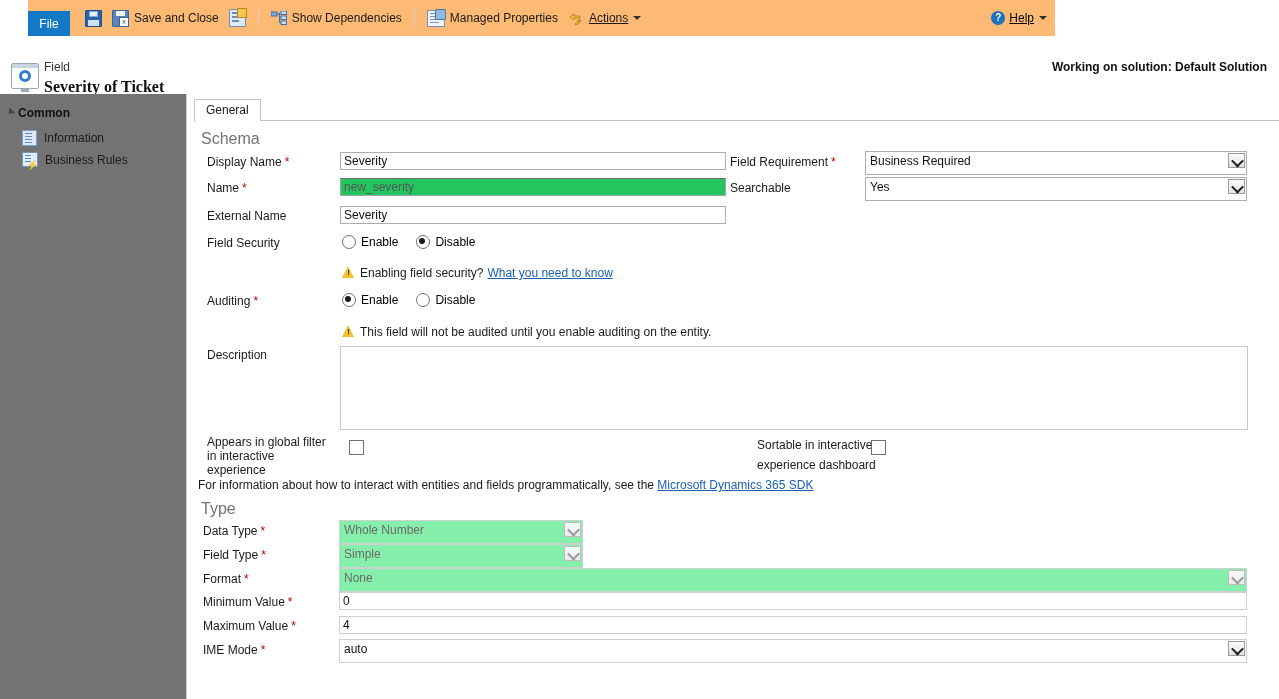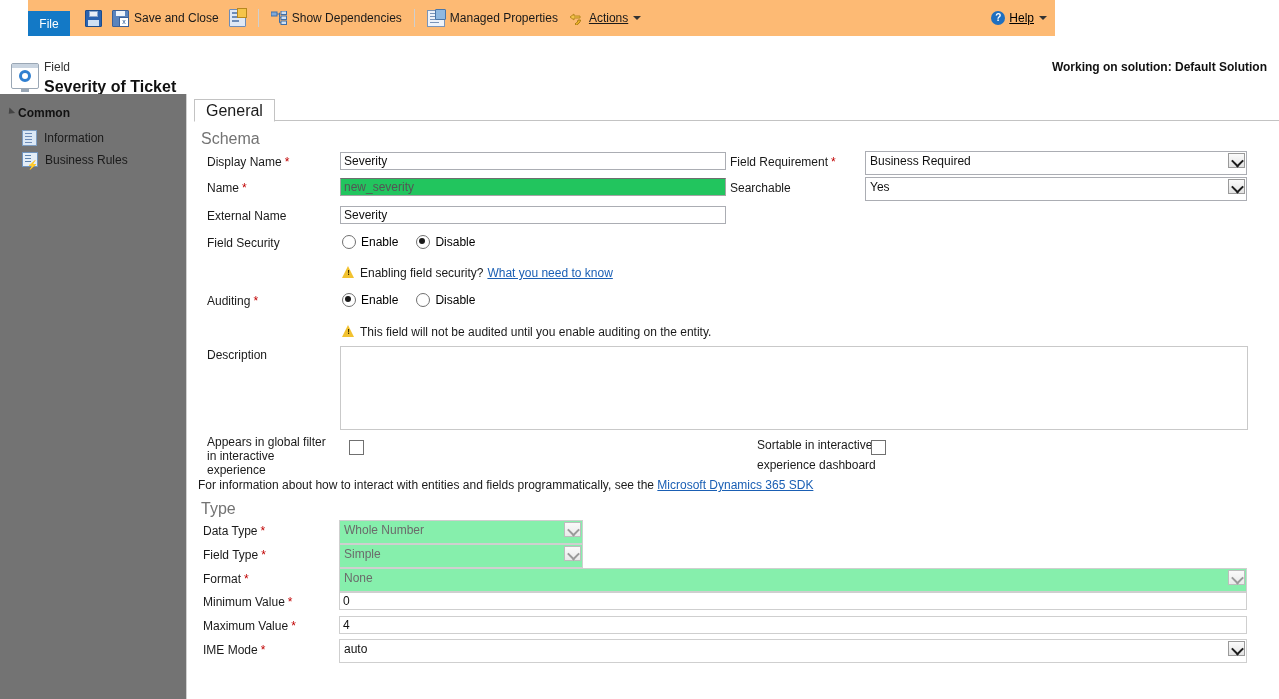--- a/index.html
+++ b/index.html
@@ -63,21 +63,21 @@
 
   
   .hdr { position:absolute; left:0; top:36px; width:1279px; height:58px; background:#ffffff; }
   .hdr-icon { position:absolute; left:11px; top:63px; width:26px; height:24px;
      background:#ffffff; border:1px solid #9aa7b5; border-radius:2px; }
   .hdr-icon .bar { position:absolute; left:0; top:0; width:100%; height:4px; background:#c9d4e0; }
   .hdr-icon .gear { position:absolute; left:7px; top:6px; width:12px; height:12px; border-radius:50%;
      border:3px solid #2f7fd0; box-sizing:border-box; }
   .hdr-icon .foot { position:absolute; left:9px; bottom:-4px; width:8px; height:3px; background:#9aa7b5; }
   .hdr-sub { position:absolute; left:44px; top:60px; font-size:12px; color:#333; }
-  .hdr-title { position:absolute; left:44px; top:78px; font-size:16px; font-weight:bold; color:#111; }
+  .hdr-title { position:absolute; left:44px; top:78px; font-size:16px; font-weight:bold; color:#111;font-family:Liberation Serif, serif; }
   .hdr-solution { position:absolute; right:12px; top:60px; font-size:12px; font-weight:bold; color:#111; }
 
   
   .nav { position:absolute; left:0; top:94px; width:186px; height:605px;
      background:#737373; border-right:1px solid #d0d0d0; }
   .nav-group { position:absolute; left:8px; top:12px; font-size:12px; font-weight:bold; color:#111; }
   .nav-group .tri { display:inline-block; width:0;height:0; margin-right:5px;
      border-top:4px solid transparent;border-bottom:4px solid transparent;border-right:5px solid #444;
      transform:rotate(-45deg); vertical-align:1px;}
   .nav-item { position:absolute; left:22px; display:flex; align-items:center; font-size:12px; color:#1a1a1a; }
@@ -89,21 +89,21 @@
   .ic-br:before { content:""; position:absolute; left:2px; top:2px; width:6px; height:1px; background:#5d83ae;
      box-shadow:0 3px 0 #5d83ae, 0 6px 0 #5d83ae; }
   .ic-br:after { content:"\26A1"; position:absolute; right:-2px; bottom:-4px; font-size:9px; color:#e8a317; }
 
   
   .content { position:absolute; left:187px; top:94px; width:1092px; height:605px; background:#ffffff; }
   .tabstrip { position:absolute; left:7px; top:5px; width:1085px; height:22px; }
   .tab {
     position:absolute; left:0; top:0; height:21px; padding:0 11px;
     border:1px solid #c3c3c3; border-bottom:1px solid #ffffff;
-    background:#ffffff; font-size:16px; line-height:21px; color:#1a1a1a;
+    background:#ffffff; font-size:12px; line-height:21px; color:#1a1a1a;
   }
   .tabline { position:absolute; left:0; top:21px; width:1085px; height:1px; background:#c3c3c3; }
 
   .section-title { position:absolute; font-size:16px; font-weight:normal; color:#737373; }
   .flabel { position:absolute; font-size:12px; color:#1a1a1a; }
   .req { color:#c00000; margin-left:3px; }
 
   .tinput {
     position:absolute; box-sizing:border-box; height:18px;
     border:1px solid #abadb3; background:#ffffff;

